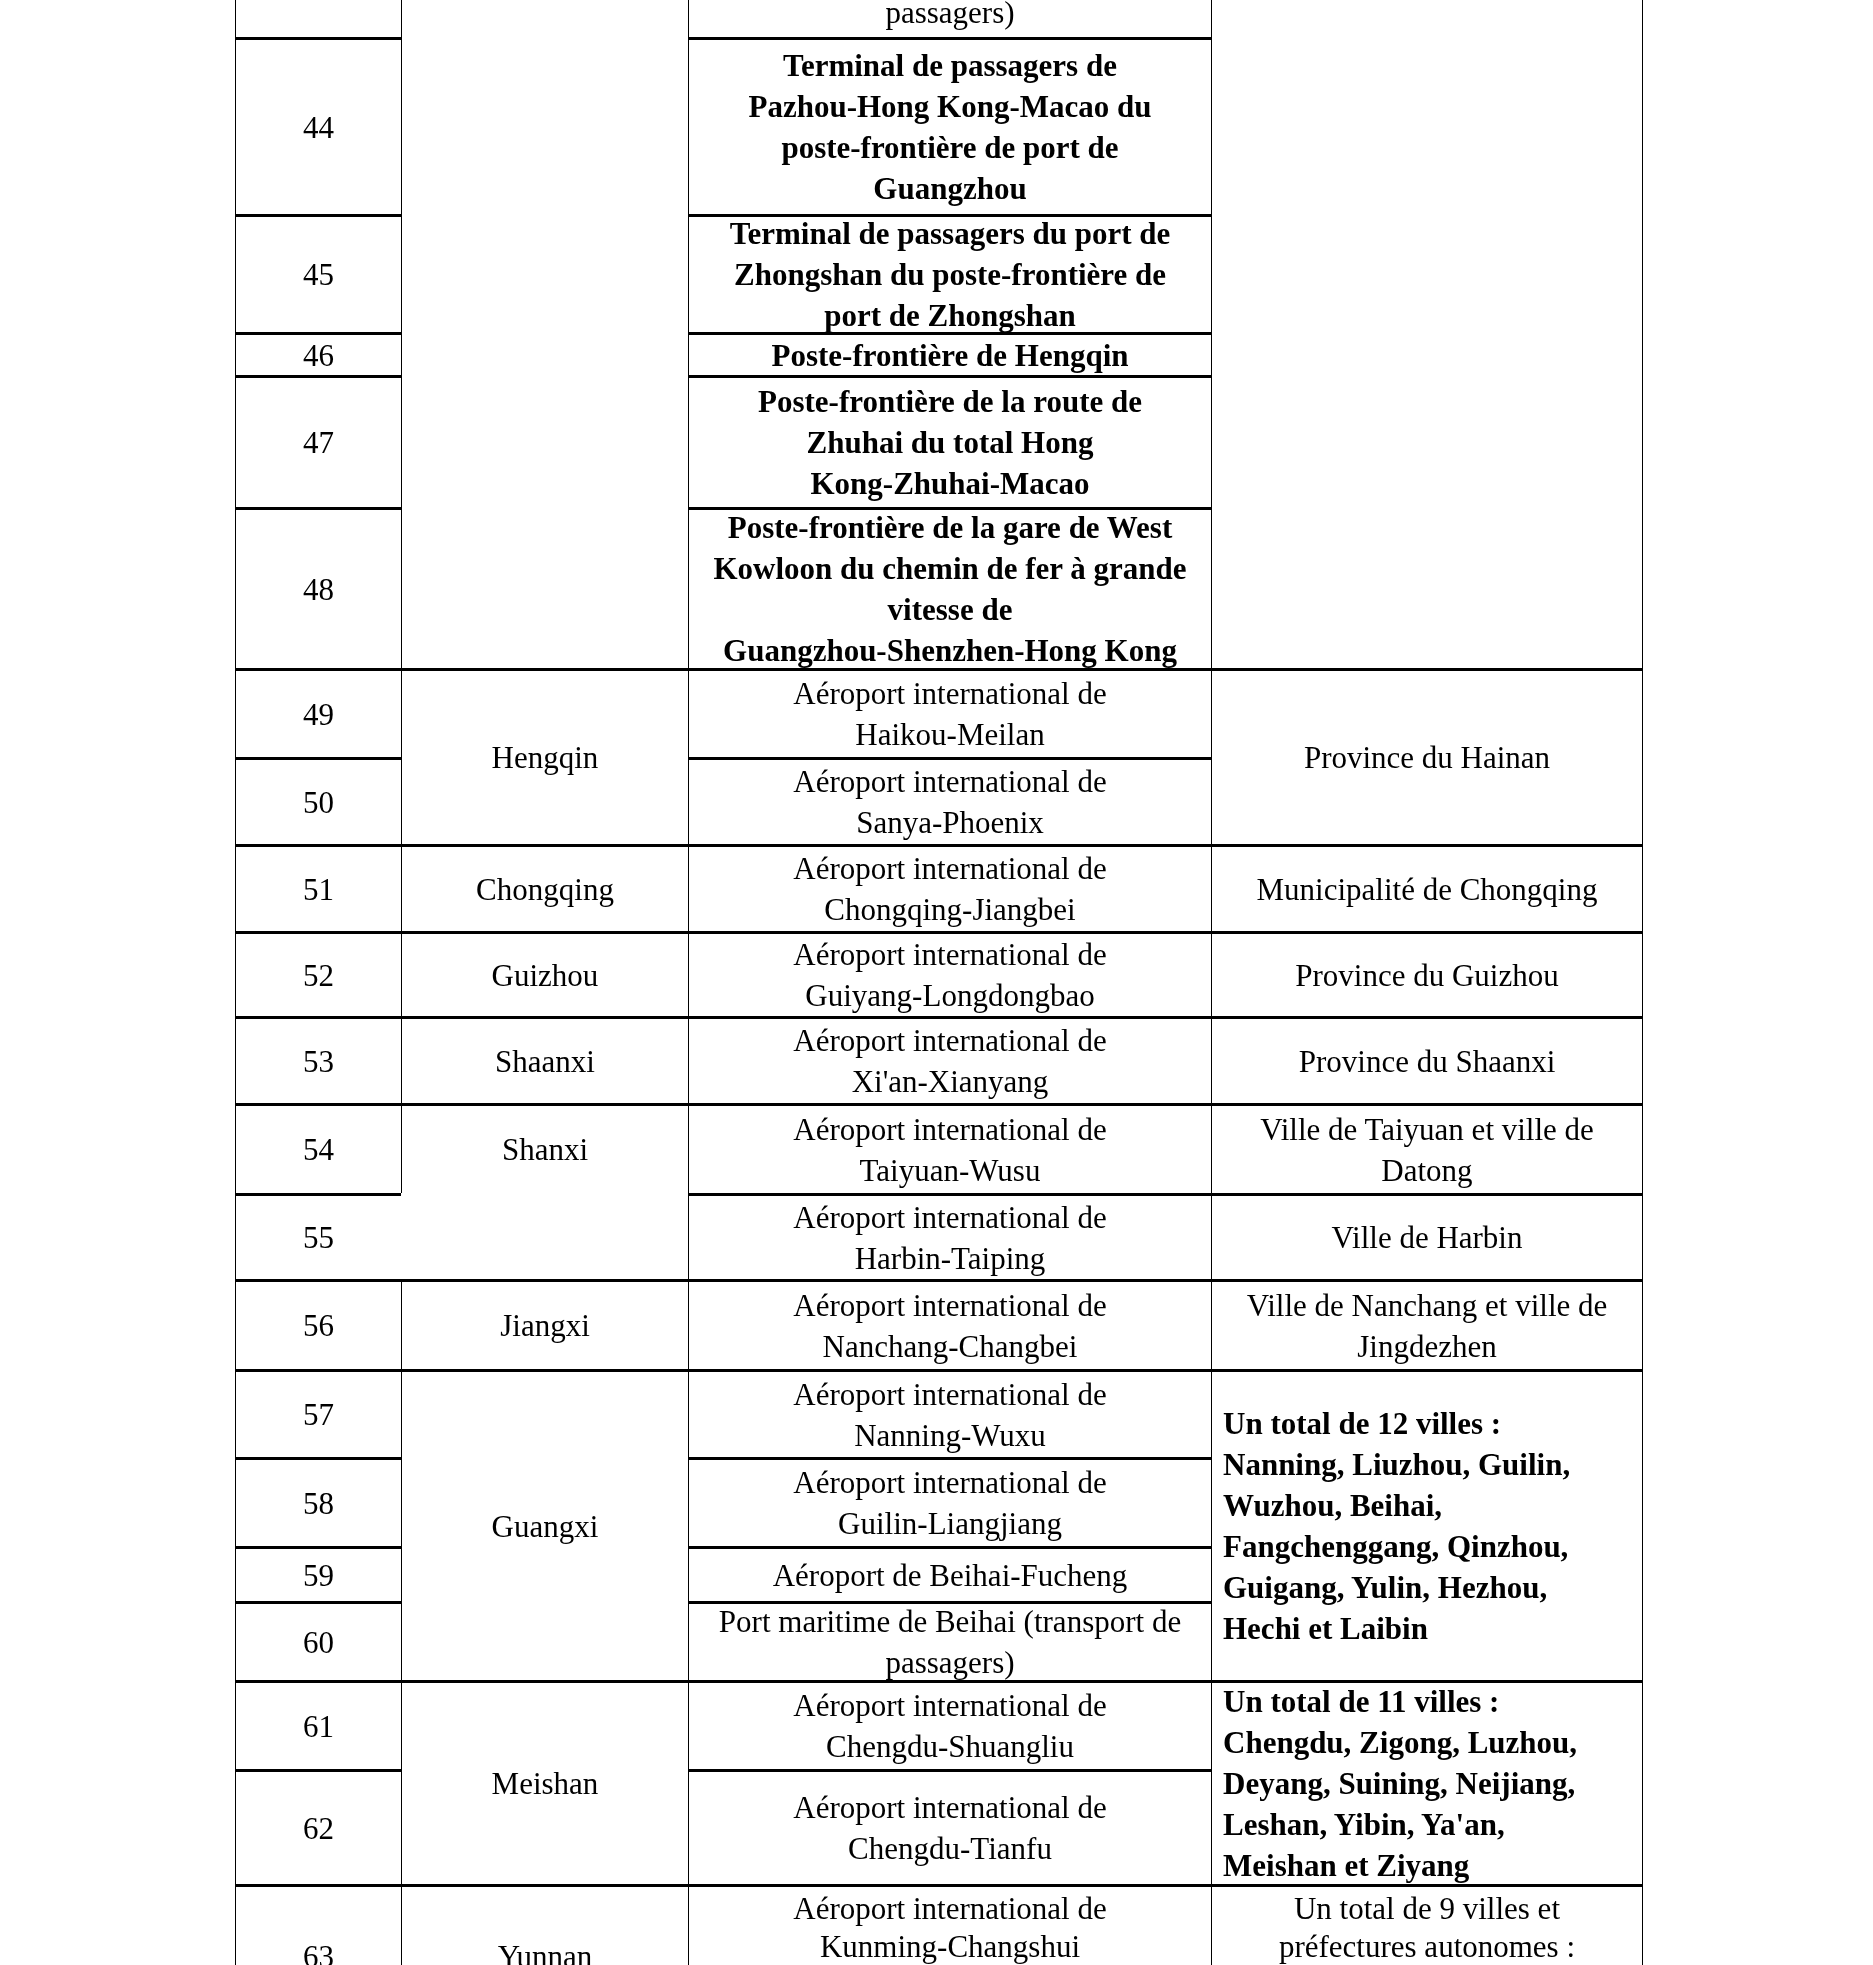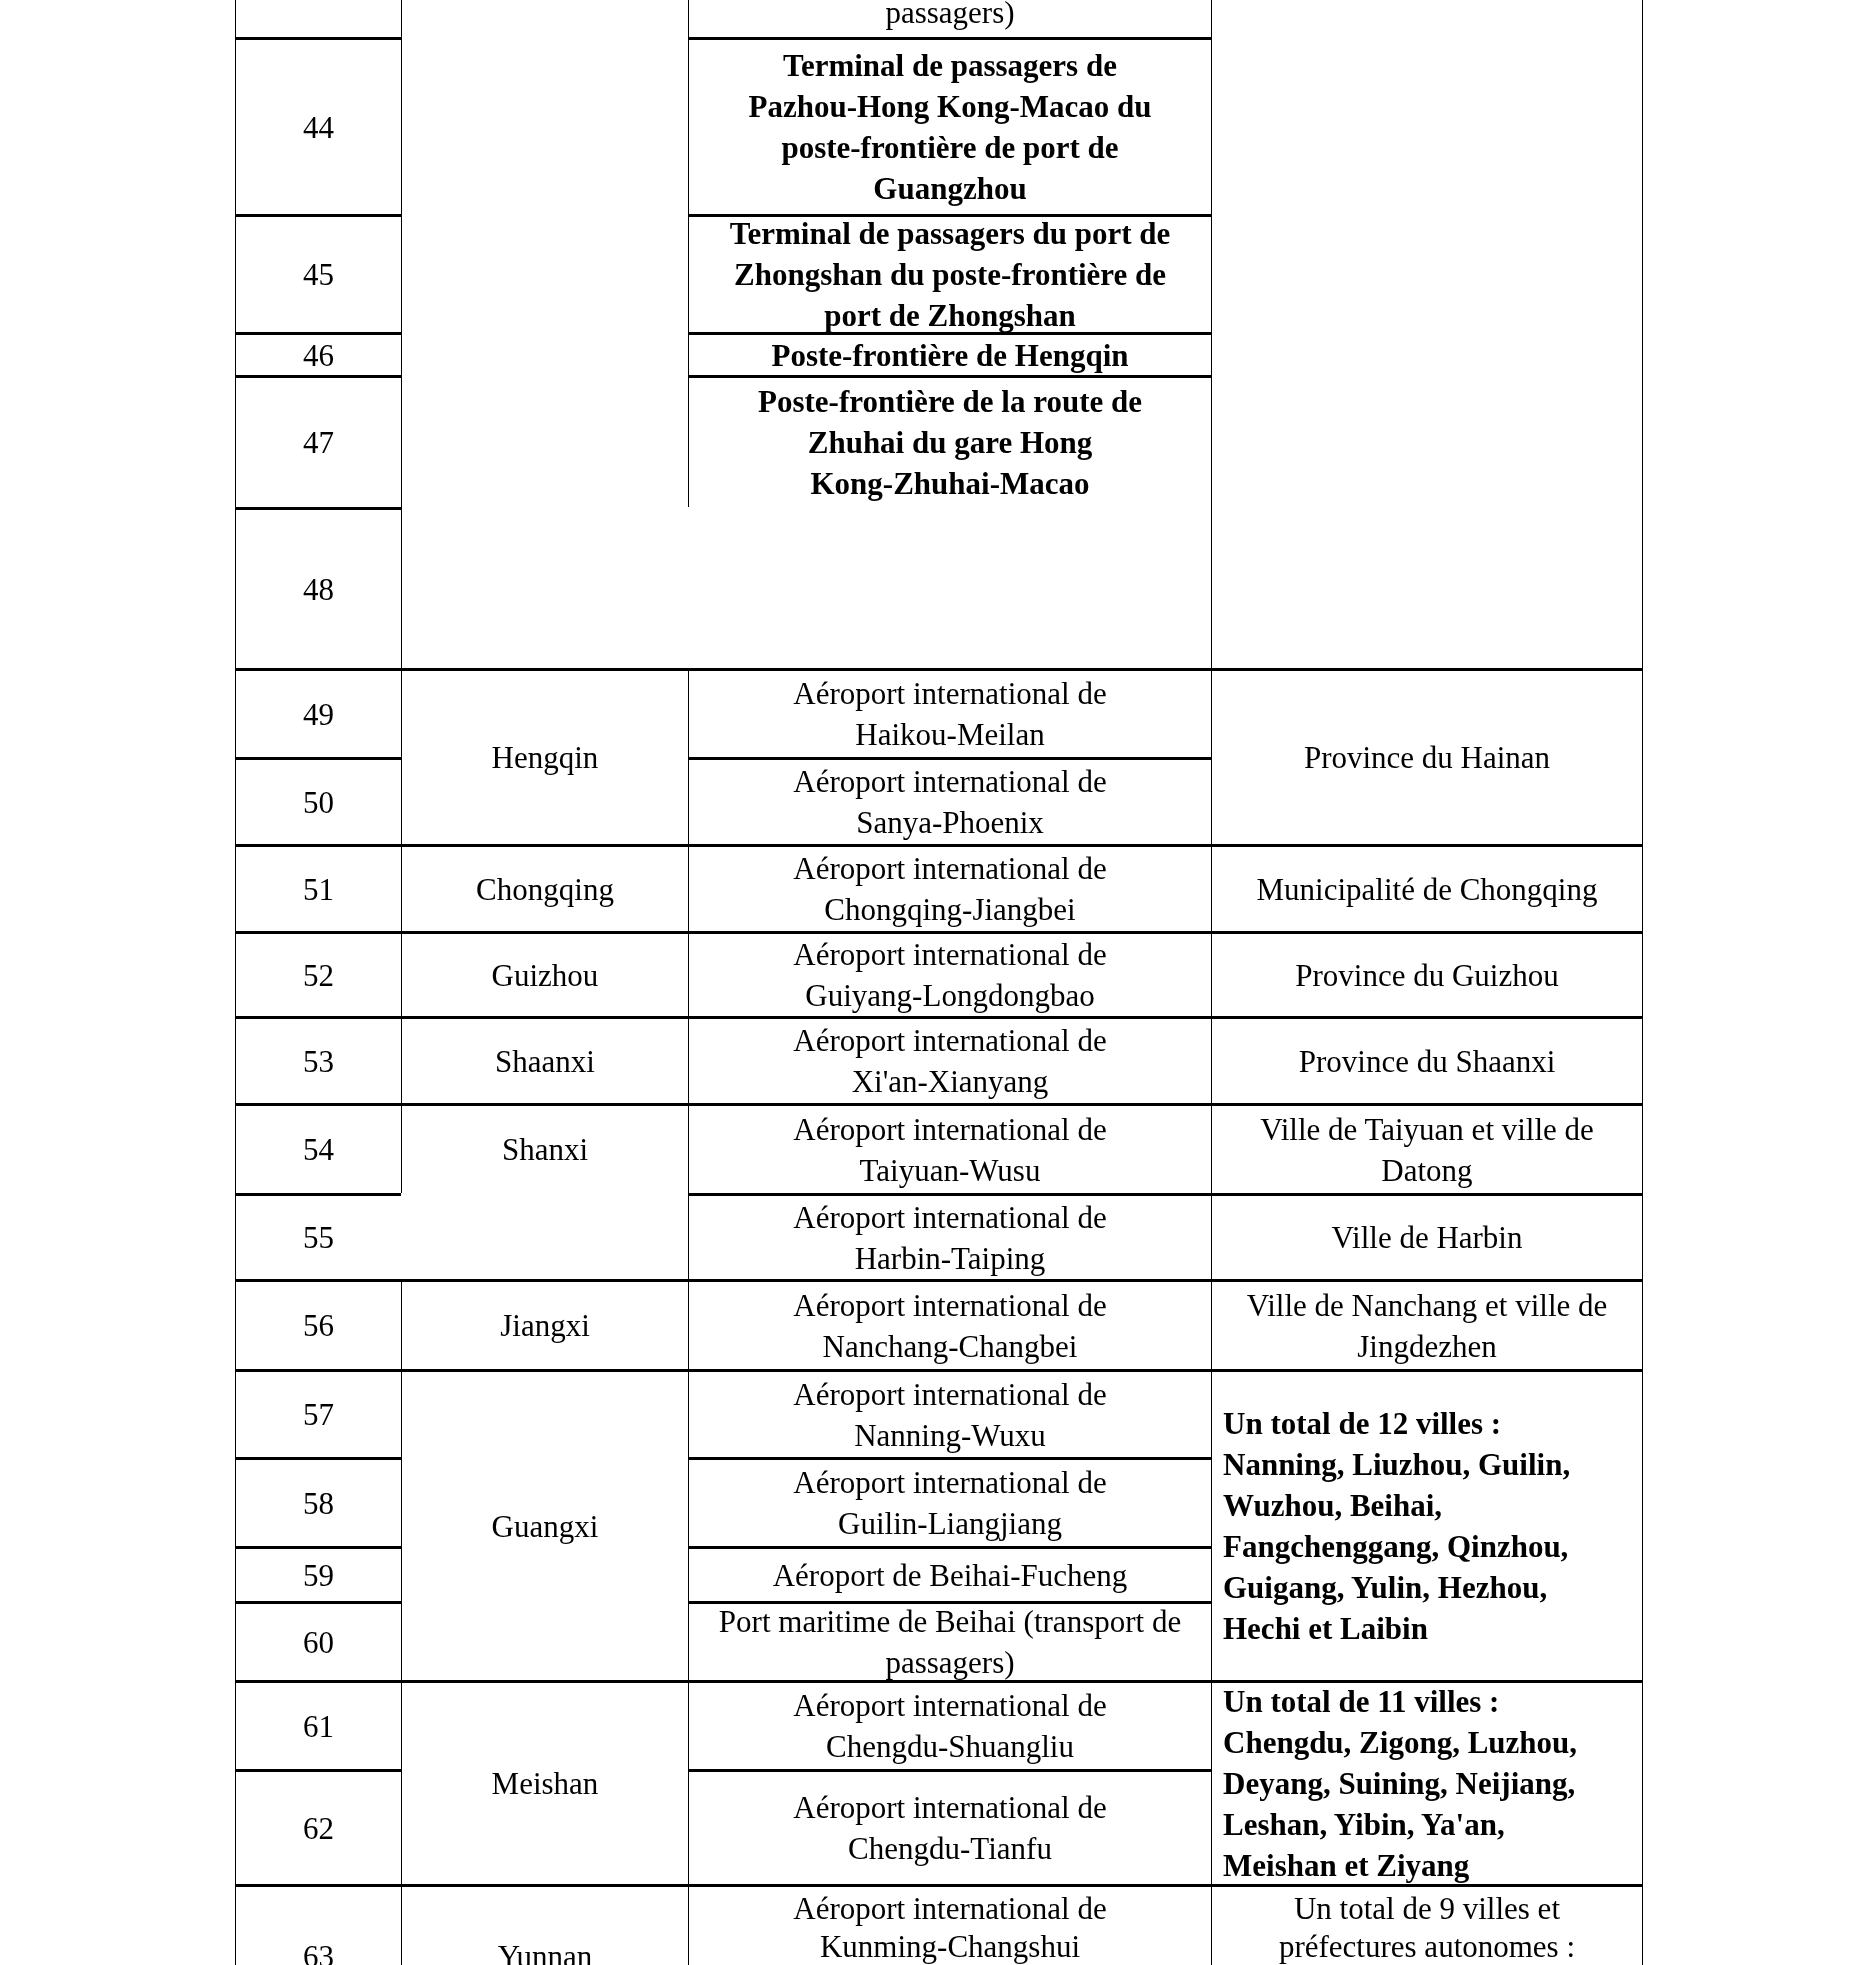--- a/index.html
+++ b/index.html
@@ -52,24 +52,28 @@
   <div class="cell" style="grid-area:3/1">45</div>
   <div class="cell b" style="grid-area:3/3">Terminal de passagers du port de
 Zhongshan du poste-frontière de
 port de Zhongshan</div>
 
   <div class="cell" style="grid-area:4/1">46</div>
   <div class="cell b" style="grid-area:4/3">Poste-frontière de Hengqin</div>
 
   <div class="cell" style="grid-area:5/1">47</div>
   <div class="cell b" style="grid-area:5/3">Poste-frontière de la route de
-Zhuhai du gare Hong
+Zhuhai du total Hong
 Kong-Zhuhai-Macao</div>
 
   <div class="cell" style="grid-area:6/1">48</div>
+  <div class="cell b" style="grid-area:6/3">Poste-frontière de la gare de West
+Kowloon du chemin de fer à grande
+vitesse de
+Guangzhou-Shenzhen-Hong Kong</div>
 
   <div class="cell" style="grid-area:7/1">49</div>
   <div class="cell" style="grid-area:7/2/9/3">Hengqin</div>
   <div class="cell" style="grid-area:7/3">Aéroport international de
 Haikou-Meilan</div>
   <div class="cell c4" style="grid-area:7/4/9/5">Province du Hainan</div>
   <div class="cell" style="grid-area:8/1">50</div>
   <div class="cell" style="grid-area:8/3">Aéroport international de
 Sanya-Phoenix</div>
 

